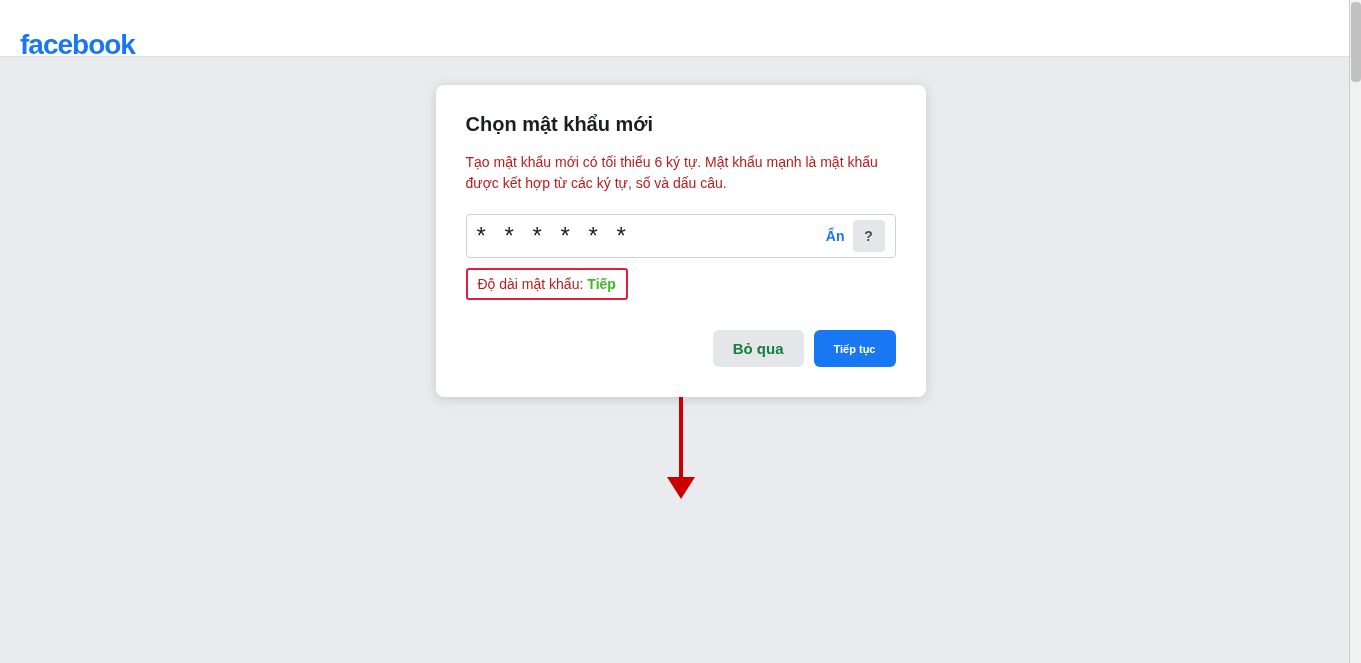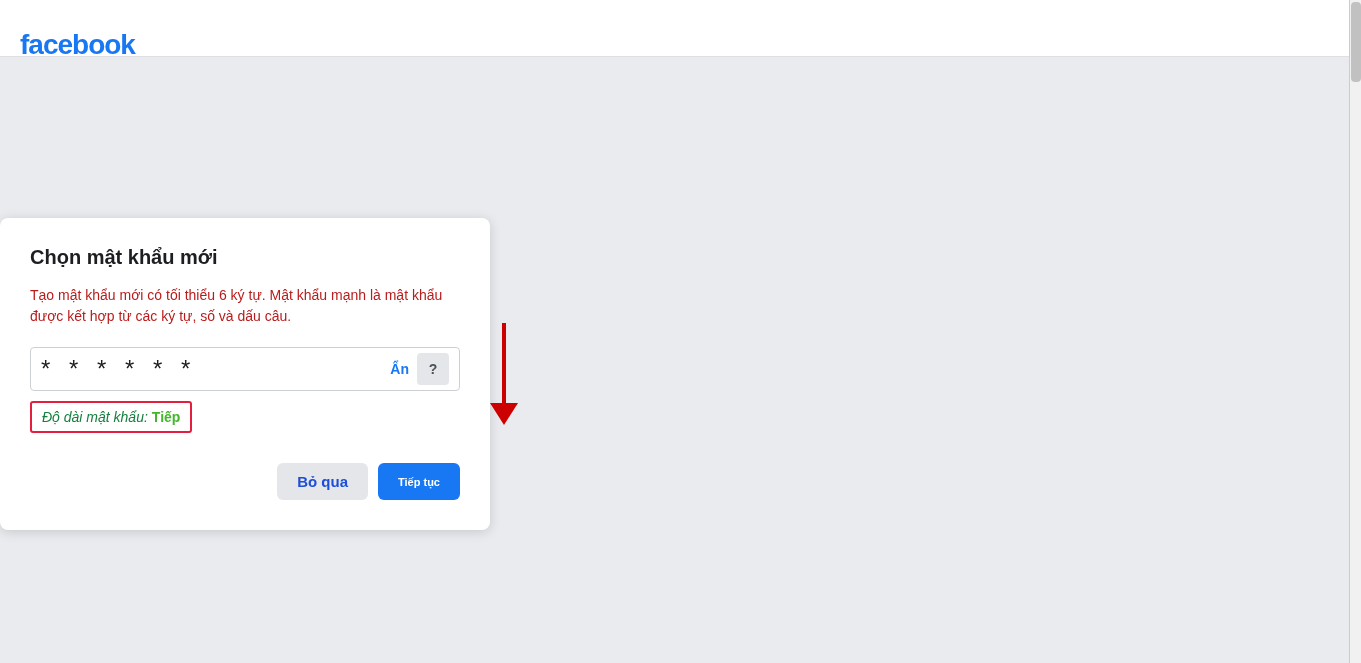--- a/index.html
+++ b/index.html
@@ -33,20 +33,21 @@
       font-weight: bold;
       letter-spacing: -1px;
       margin-top: 33px;
     }
 
     
     .main-content {
       background-color: #e9ebee;
       min-height: 606px;
       display: flex;
+      flex-direction: column;
       align-items: center;
       padding-top: 28px;
     }
 
     
     .modal-card {
       background-color: #ffffff;
       border-radius: 8px;
       box-shadow: 0 2px 12px rgba(0,0,0,0.15);
       width: 490px;
@@ -120,22 +121,21 @@
       border: 2px solid #e41e3f;
       border-radius: 3px;
       padding: 6px 10px;
       font-size: 14px;
       color: #606770;
       margin-bottom: 20px;
       background: #fff;
     }
 
     .strength-label {
-      color: #15803d;
-      font-style: italic;
+      color: #b91c1c;
     }
 
     .strength-value {
       color: #42b72a;
       font-weight: 700;
       margin-left: 4px;
     }
 
     
     .action-row {
@@ -145,21 +145,21 @@
       margin-top: 10px;
     }
 
     .skip-btn {
       background-color: #e4e6ea;
       border: none;
       border-radius: 6px;
       padding: 10px 20px;
       font-size: 15px;
       font-weight: 600;
-      color: #1d4ed8;
+      color: #15803d;
       cursor: pointer;
     }
 
     .continue-btn {
       background-color: #1877f2;
       border: none;
       border-radius: 6px;
       padding: 10px 20px;
       font-size: 11px;
       font-weight: 600;

